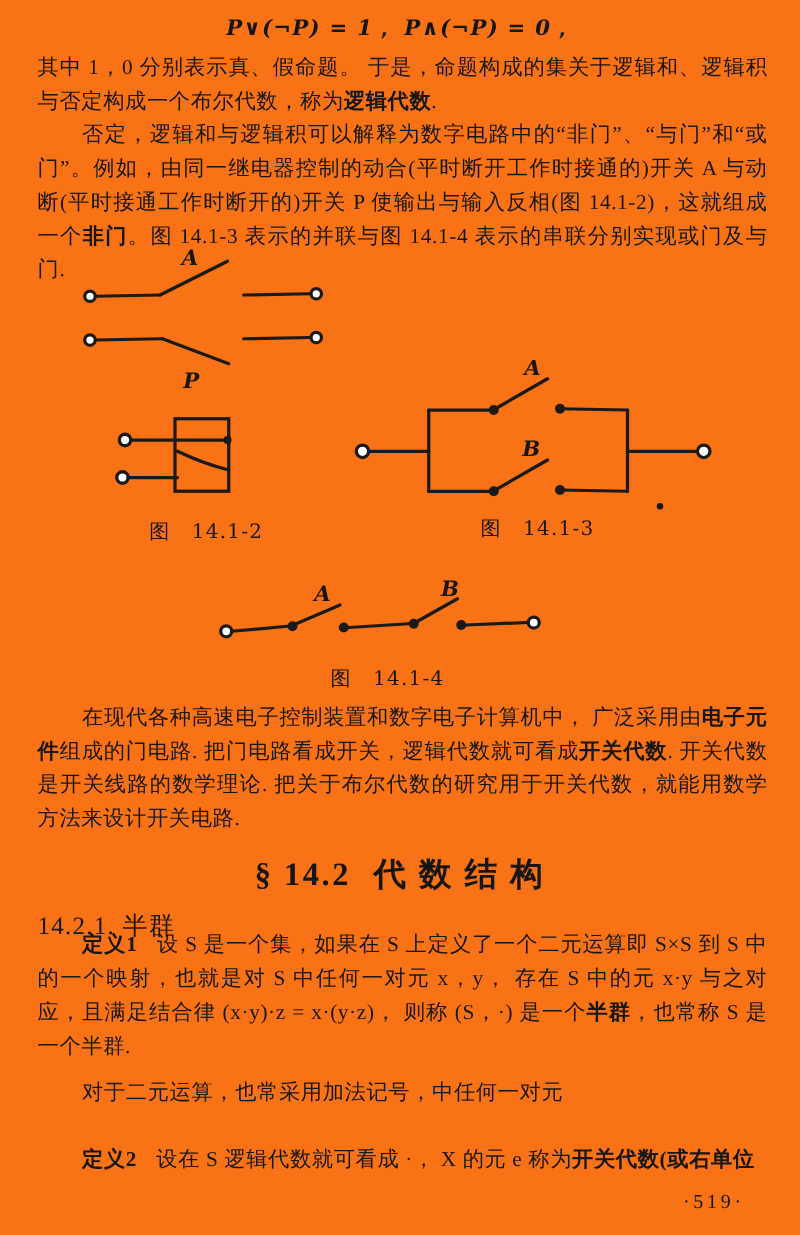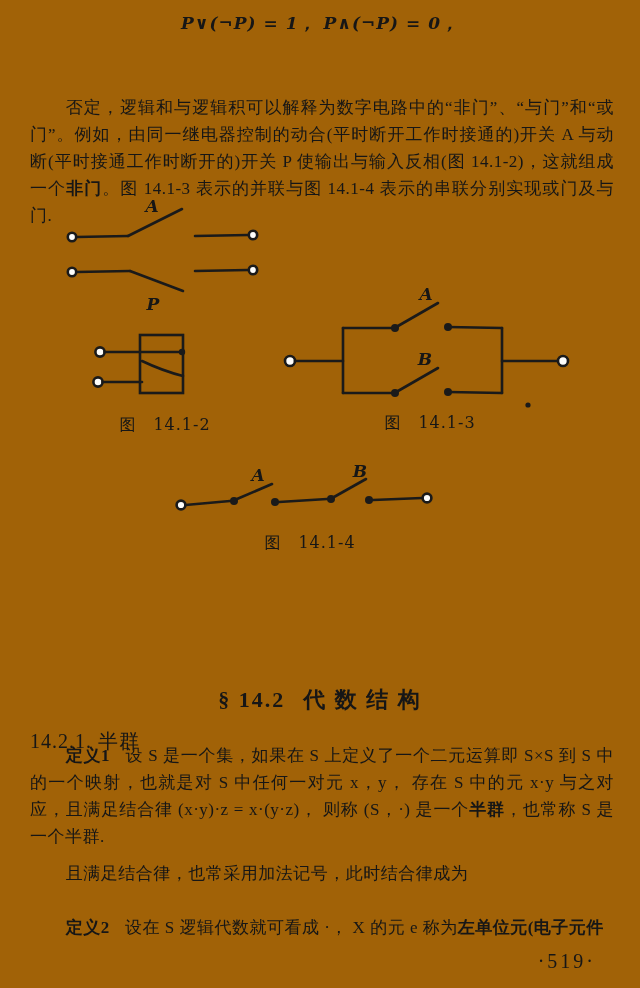--- a/index.html
+++ b/index.html
@@ -1,59 +1,62 @@
 <!DOCTYPE html>
 <html><head>
 <meta charset="utf-8">
 <style>
   html,body{margin:0;padding:0;background:#e8e8e4;}
   #page{
     position:relative; width:640px; height:988px; margin:0 auto;
-    background:#a16207; color:#161616; overflow:hidden;
+    background:#f97316; color:#161616; overflow:hidden;
     font-family:"Liberation Serif","DejaVu Serif",serif;
     font-size:17px; line-height:27px;
   }
   .abs{position:absolute;}
   .para{
     left:30px; width:584px; text-align:justify; text-justify:inter-ideograph;
     letter-spacing:0.5px;
   }
   .indent{text-indent:2.1em;}
   .bold{font-weight:bold;}
   .math{
     font-style:italic; font-weight:600; letter-spacing:1px;
     font-family:"DejaVu Serif","Liberation Serif",serif;
   }
   .center{left:0;width:640px;text-align:center;}
   .section-heading{
-    font-weight:bold; font-size:22px; letter-spacing:2px;
+    font-weight:bold; font-size:26px; letter-spacing:2px;
   }
   .section-num{margin-right:18px;}
   .subsection{font-size:20px; letter-spacing:1px;}
   .def-label{font-weight:bold; margin-right:0.9em;}
-  .pagenum{letter-spacing:3px; font-size:20px;}
+  .pagenum{letter-spacing:3px; font-size:16px;}
   svg{display:block;}
   svg text{
     font-family:"DejaVu Serif","Liberation Serif",serif;
     font-style:italic; font-weight:bold; font-size:17px; fill:#161616;
   }
   svg text.cap{
     font-style:normal; font-weight:normal; font-size:16px; letter-spacing:1px;
   }
   .stroke{stroke:#1a1a1a; stroke-width:2.6; fill:none; stroke-linecap:round;}
   .ring{stroke:#1a1a1a; stroke-width:2.6; fill:#fdfdfb;}
   .dot{fill:#1a1a1a; stroke:none;}
 </style>
 </head>
 <body>
 
 <div id="page">
 
   <div class="abs center math" style="top:10px;">P∨(¬P) = 1，  P∧(¬P) = 0，</div>
 
+  <div class="abs para" style="top:40px;">
+    <span>其中 1，0 分别表示真、假命题。 于是，命题构成的集关于逻辑和、逻辑积与否定构成一个布尔代数，称为</span><span class="bold">逻辑代数</span><span>.</span>
+  </div>
 
   <div class="abs para indent" style="top:94px;">
     <span>否定，逻辑和与逻辑积可以解释为数字电路中的“非门”、“与门”和“或门”。例如，由同一继电器控制的动合(平时断开工作时接通的)开关 A 与动断(平时接通工作时断开的)开关 P 使输出与输入反相(图 14.1-2)，这就组成一个</span><span class="bold">非门</span><span>。图 14.1-3 表示的并联与图 14.1-4 表示的串联分别实现或门及与门.</span>
   </div>
 
   <svg class="abs" style="left:38px; top:198px;" width="252" height="246" viewBox="0 0 252 246">
 
     <circle class="ring" cx="34" cy="39" r="4.2"></circle>
     <path class="stroke" d="M38.5,39 L90,38"></path>
     <path class="stroke" d="M90,38 L144,11"></path>
@@ -114,33 +117,36 @@
     <path class="stroke" d="M131,46 L179,43"></path>
     <circle class="dot" cx="183" cy="43" r="4"></circle>
     <path class="stroke" d="M186,41 L218,23"></path>
     <text x="212" y="21" text-anchor="middle">B</text>
     <circle class="dot" cx="221" cy="44" r="4"></circle>
     <path class="stroke" d="M225,44 L274,42"></path>
     <circle class="ring" cx="279" cy="42" r="4.4"></circle>
     <text class="cap" x="162" y="92" text-anchor="middle">图　14.1-4</text>
   </svg>
 
+  <div class="abs para indent" style="top:560px;">
+    <span>在现代各种高速电子控制装置和数字电子计算机中， 广泛采用由</span><span class="bold">电子元件</span><span>组成的门电路. 把门电路看成开关，逻辑代数就可看成</span><span class="bold">开关代数</span><span>.  开关代数是开关线路的数学理论.  把关于布尔代数的研究用于开关代数，就能用数学方法来设计开关电路.</span>
+  </div>
 
   <div class="abs center section-heading" style="top:686px;">
     <span class="section-num">§ 14.2</span><span>代 数 结 构</span>
   </div>
 
   <div class="abs subsection" style="top:728px; left:30px;">14.2.1. 半群</div>
 
   <div class="abs para indent" style="top:742px;">
     <span class="def-label">定义1</span><span>设 S 是一个集，如果在 S 上定义了一个二元运算即 S×S 到 S 中的一个映射，也就是对 S 中任何一对元 x，y， 存在 S 中的元 x·y 与之对应，且满足结合律 (x·y)·z = x·(y·z)， 则称 (S，·) 是一个</span><span class="bold">半群</span><span>，也常称 S 是一个半群.</span>
   </div>
 
-  <div class="abs para indent" style="top:860px;">且满足结合律，也常采用加法记号，此时结合律成为</div>
+  <div class="abs para indent" style="top:860px;">对于二元运算，也常采用加法记号，中任何一对元</div>
 
 
   <div class="abs para indent" style="top:914px;">
-    <span class="def-label">定义2</span><span>设在 S 逻辑代数就可看成 ·， X 的元 e 称为</span><span class="bold">左单位元(电子元件</span>
+    <span class="def-label">定义2</span><span>设在 S 逻辑代数就可看成 ·， X 的元 e 称为</span><span class="bold">开关代数(或右单位</span>
   </div>
 
   <div class="abs pagenum" style="top:948px; right:44px;">·519·</div>
 
 </div>
 
 </body></html>

